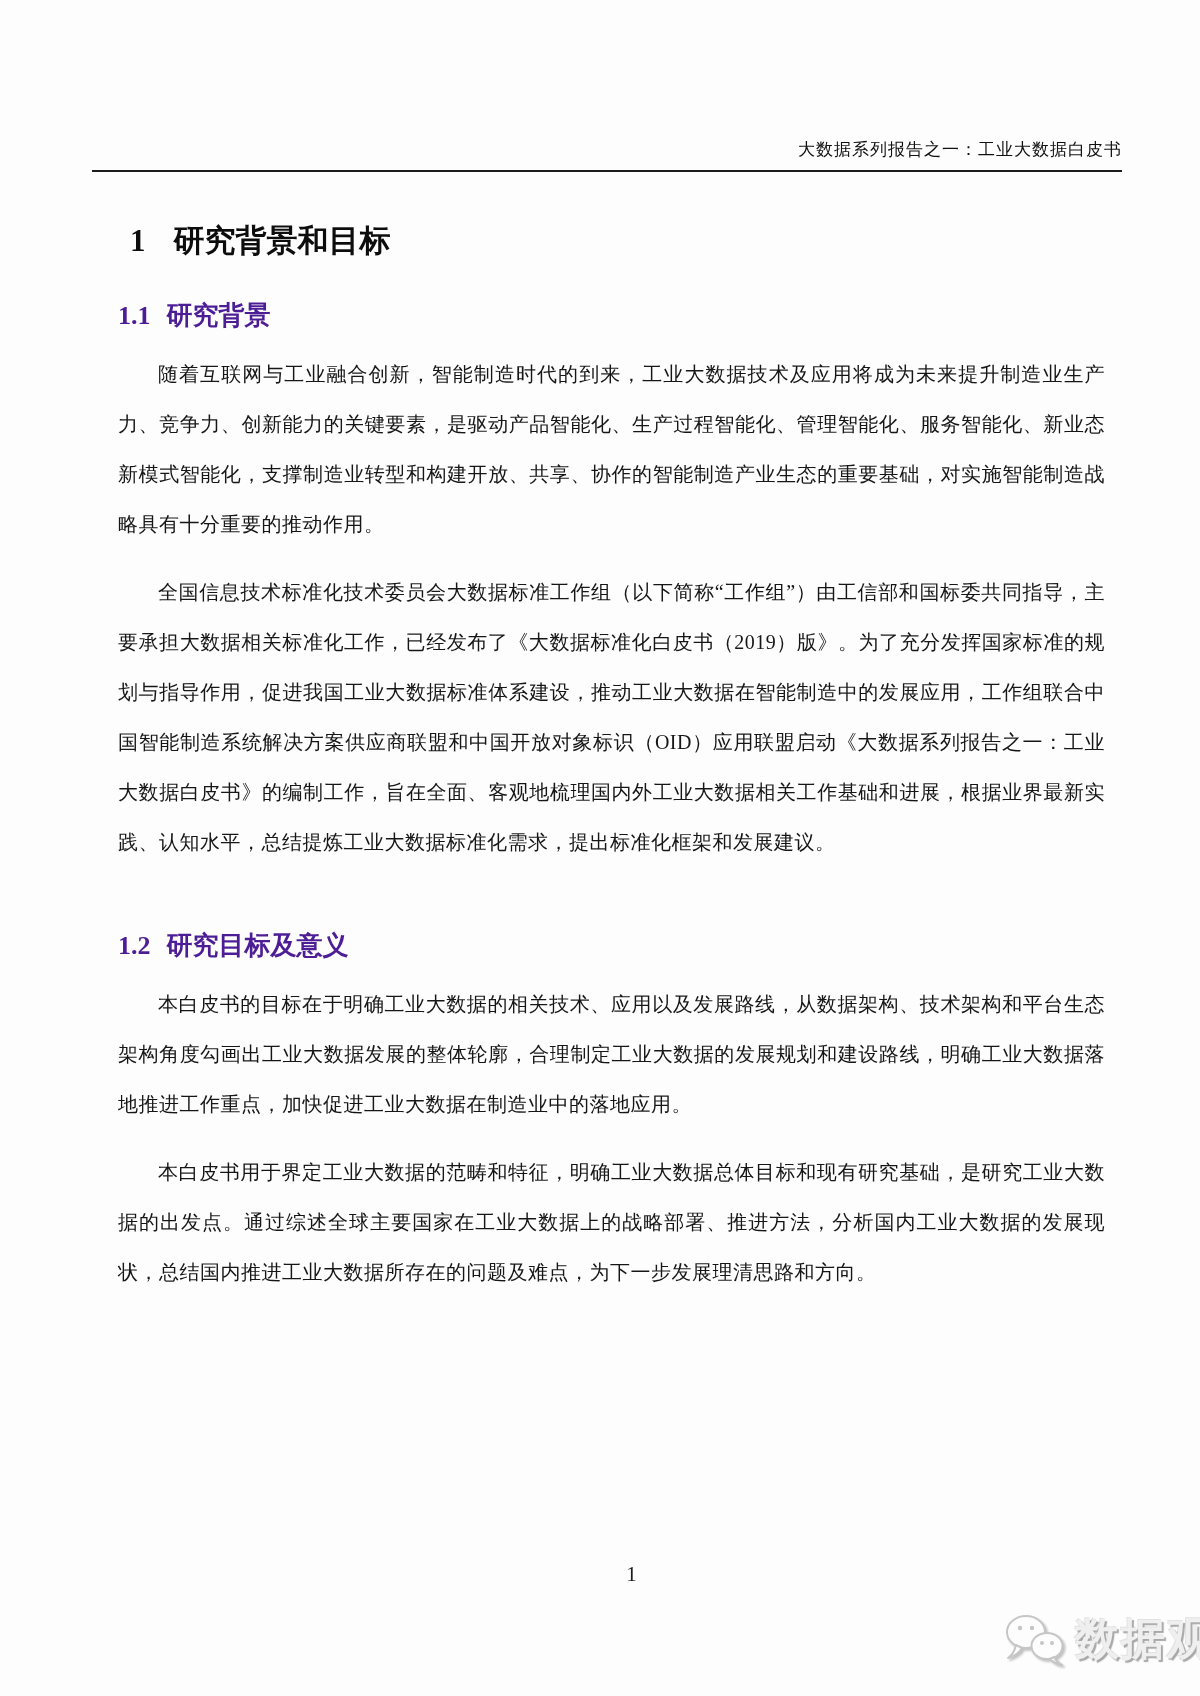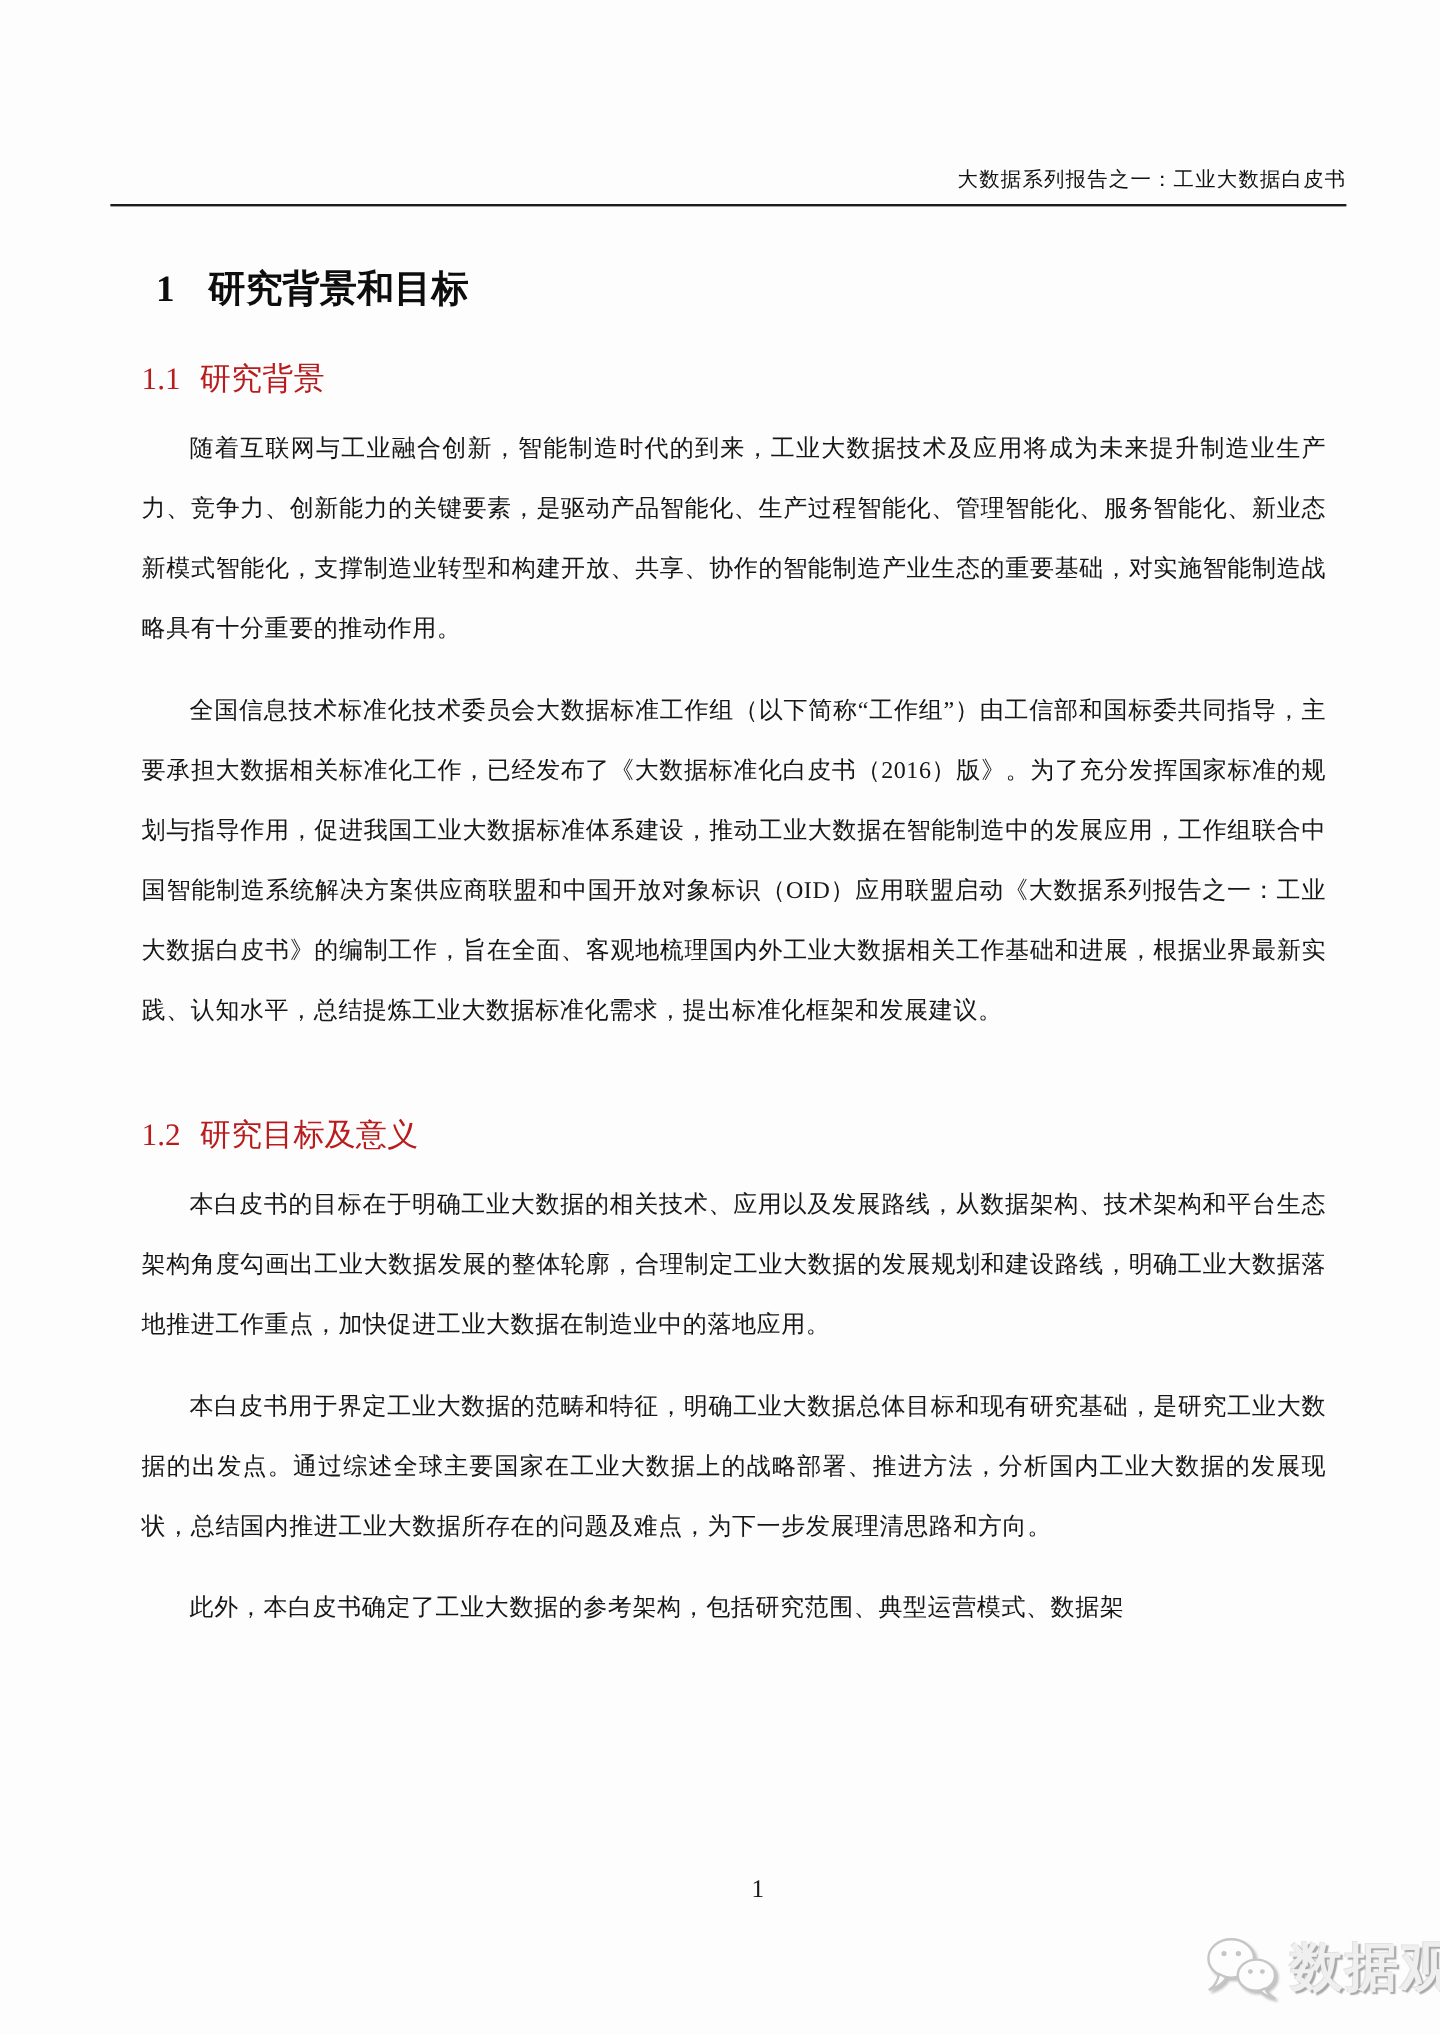--- a/index.html
+++ b/index.html
@@ -42,22 +42,22 @@
     margin: 28px 0 0 12px;
     line-height: 42px;
   }
   h1.sec1 .num {
     font-family: "Liberation Serif", "DejaVu Serif", serif;
     margin-right: 28px;
   }
   h2.sec2 {
     font-family: "Liberation Sans", "DejaVu Sans", sans-serif;
     font-size: 26px;
-    font-weight: normal;
-    color: #b91c1c;
+    font-weight: bold;
+    color: #4c1d95;
     margin: 34px 0 0 0;
     line-height: 38px;
   }
   h2.sec2 .num {
     font-family: "Liberation Serif", "DejaVu Serif", serif;
     margin-right: 16px;
   }
   h2.gap-large { margin-top: 59px; }
   p.body-para {
     font-size: 20px;
@@ -117,31 +117,30 @@
     <h1 class="sec1">
       <span class="num">1</span><span>研究背景和目标</span>
     </h1>
 
     <h2 class="sec2">
       <span class="num">1.1</span><span>研究背景</span>
     </h2>
 
     <p class="body-para first-after-heading">随着互联网与工业融合创新，智能制造时代的到来，工业大数据技术及应用将成为未来提升制造业生产力、竞争力、创新能力的关键要素，是驱动产品智能化、生产过程智能化、管理智能化、服务智能化、新业态新模式智能化，支撑制造业转型和构建开放、共享、协作的智能制造产业生态的重要基础，对实施智能制造战略具有十分重要的推动作用。</p>
 
-    <p class="body-para">全国信息技术标准化技术委员会大数据标准工作组（以下简称“工作组”）由工信部和国标委共同指导，主要承担大数据相关标准化工作，已经发布了《大数据标准化白皮书（2016）版》。为了充分发挥国家标准的规划与指导作用，促进我国工业大数据标准体系建设，推动工业大数据在智能制造中的发展应用，工作组联合中国智能制造系统解决方案供应商联盟和中国开放对象标识（OID）应用联盟启动《大数据系列报告之一：工业大数据白皮书》的编制工作，旨在全面、客观地梳理国内外工业大数据相关工作基础和进展，根据业界最新实践、认知水平，总结提炼工业大数据标准化需求，提出标准化框架和发展建议。</p>
+    <p class="body-para">全国信息技术标准化技术委员会大数据标准工作组（以下简称“工作组”）由工信部和国标委共同指导，主要承担大数据相关标准化工作，已经发布了《大数据标准化白皮书（2019）版》。为了充分发挥国家标准的规划与指导作用，促进我国工业大数据标准体系建设，推动工业大数据在智能制造中的发展应用，工作组联合中国智能制造系统解决方案供应商联盟和中国开放对象标识（OID）应用联盟启动《大数据系列报告之一：工业大数据白皮书》的编制工作，旨在全面、客观地梳理国内外工业大数据相关工作基础和进展，根据业界最新实践、认知水平，总结提炼工业大数据标准化需求，提出标准化框架和发展建议。</p>
 
     <h2 class="sec2 gap-large">
       <span class="num">1.2</span><span>研究目标及意义</span>
     </h2>
 
     <p class="body-para first-after-heading">本白皮书的目标在于明确工业大数据的相关技术、应用以及发展路线，从数据架构、技术架构和平台生态架构角度勾画出工业大数据发展的整体轮廓，合理制定工业大数据的发展规划和建设路线，明确工业大数据落地推进工作重点，加快促进工业大数据在制造业中的落地应用。</p>
 
     <p class="body-para">本白皮书用于界定工业大数据的范畴和特征，明确工业大数据总体目标和现有研究基础，是研究工业大数据的出发点。通过综述全球主要国家在工业大数据上的战略部署、推进方法，分析国内工业大数据的发展现状，总结国内推进工业大数据所存在的问题及难点，为下一步发展理清思路和方向。</p>
 
-    <p class="body-para">此外，本白皮书确定了工业大数据的参考架构，包括研究范围、典型运营模式、数据架</p>
 
   </div>
 
   <div class="footer">
     <span class="page-number">1</span>
   </div>
 
   <div class="watermark">
     <svg class="wm-icon" width="64" height="54" viewBox="0 0 64 54">
       <ellipse cx="23" cy="19" rx="19" ry="16" fill="#fdfdfd" stroke="#c6c6c6" stroke-width="2"></ellipse>

